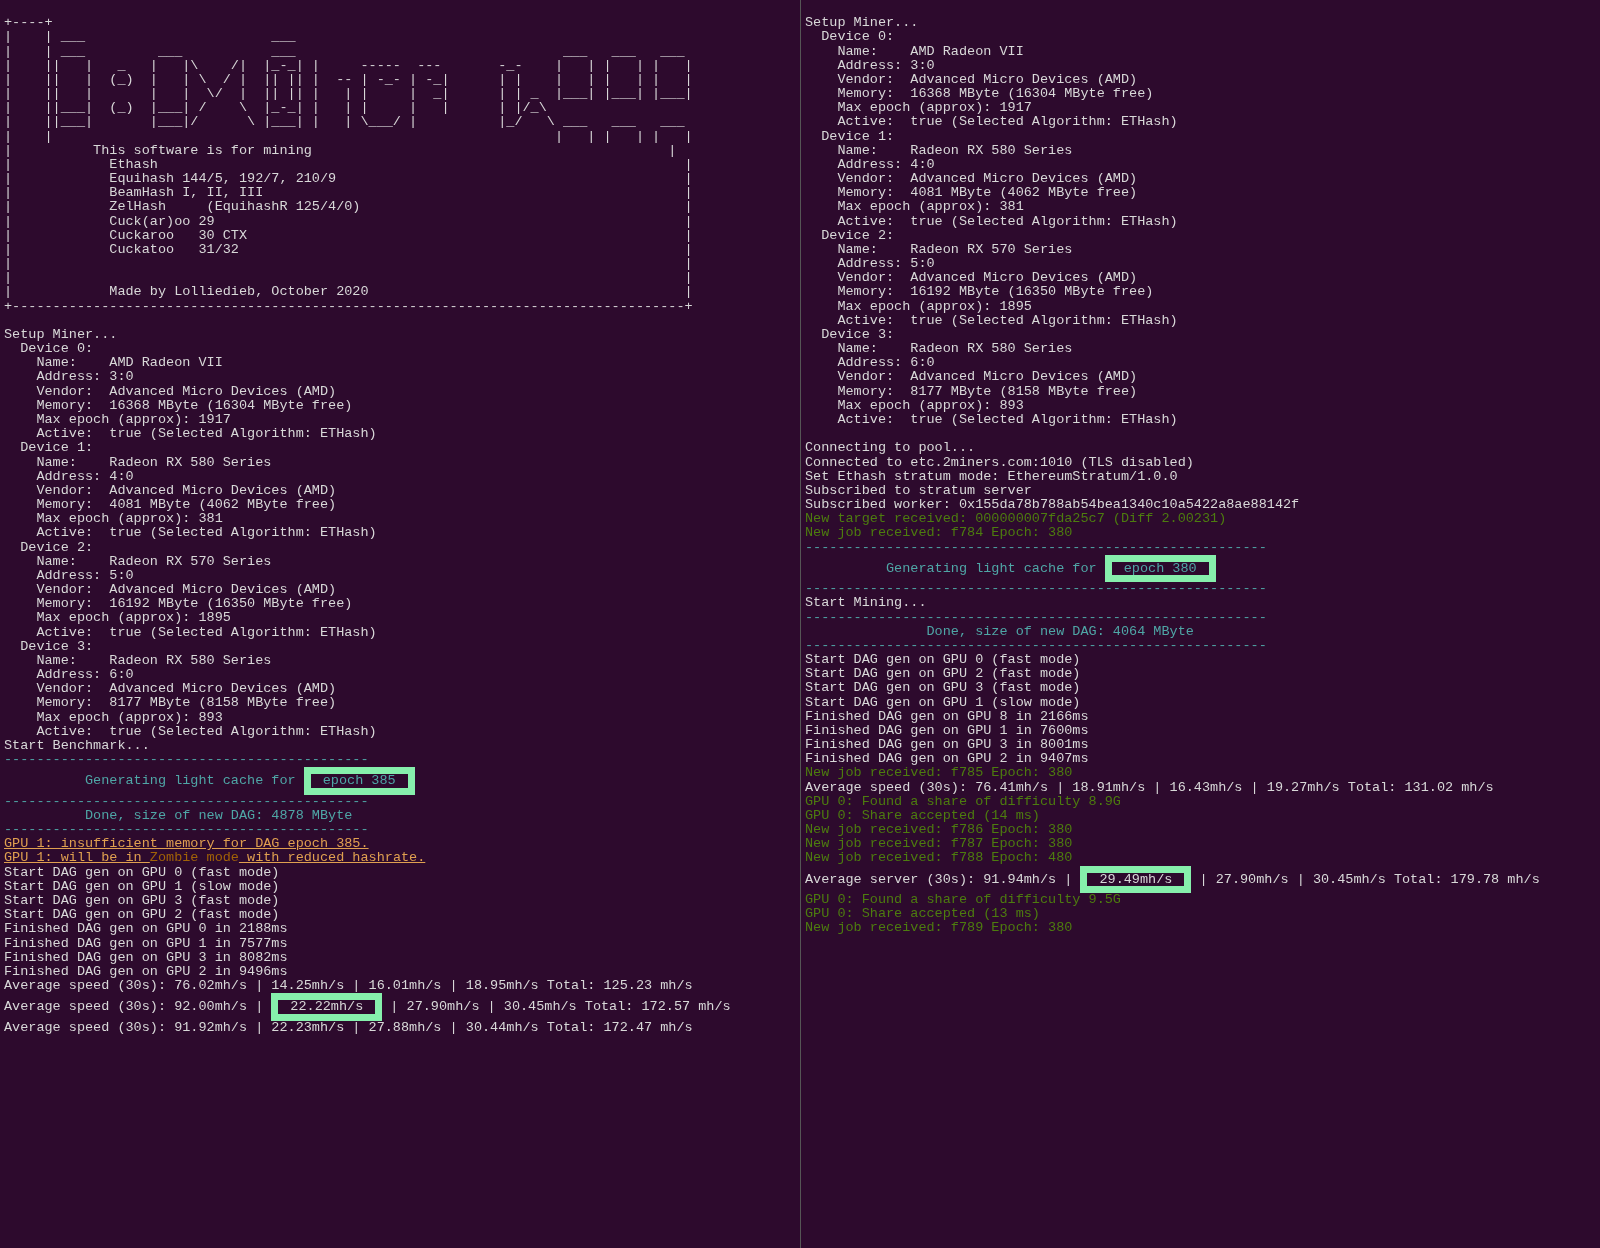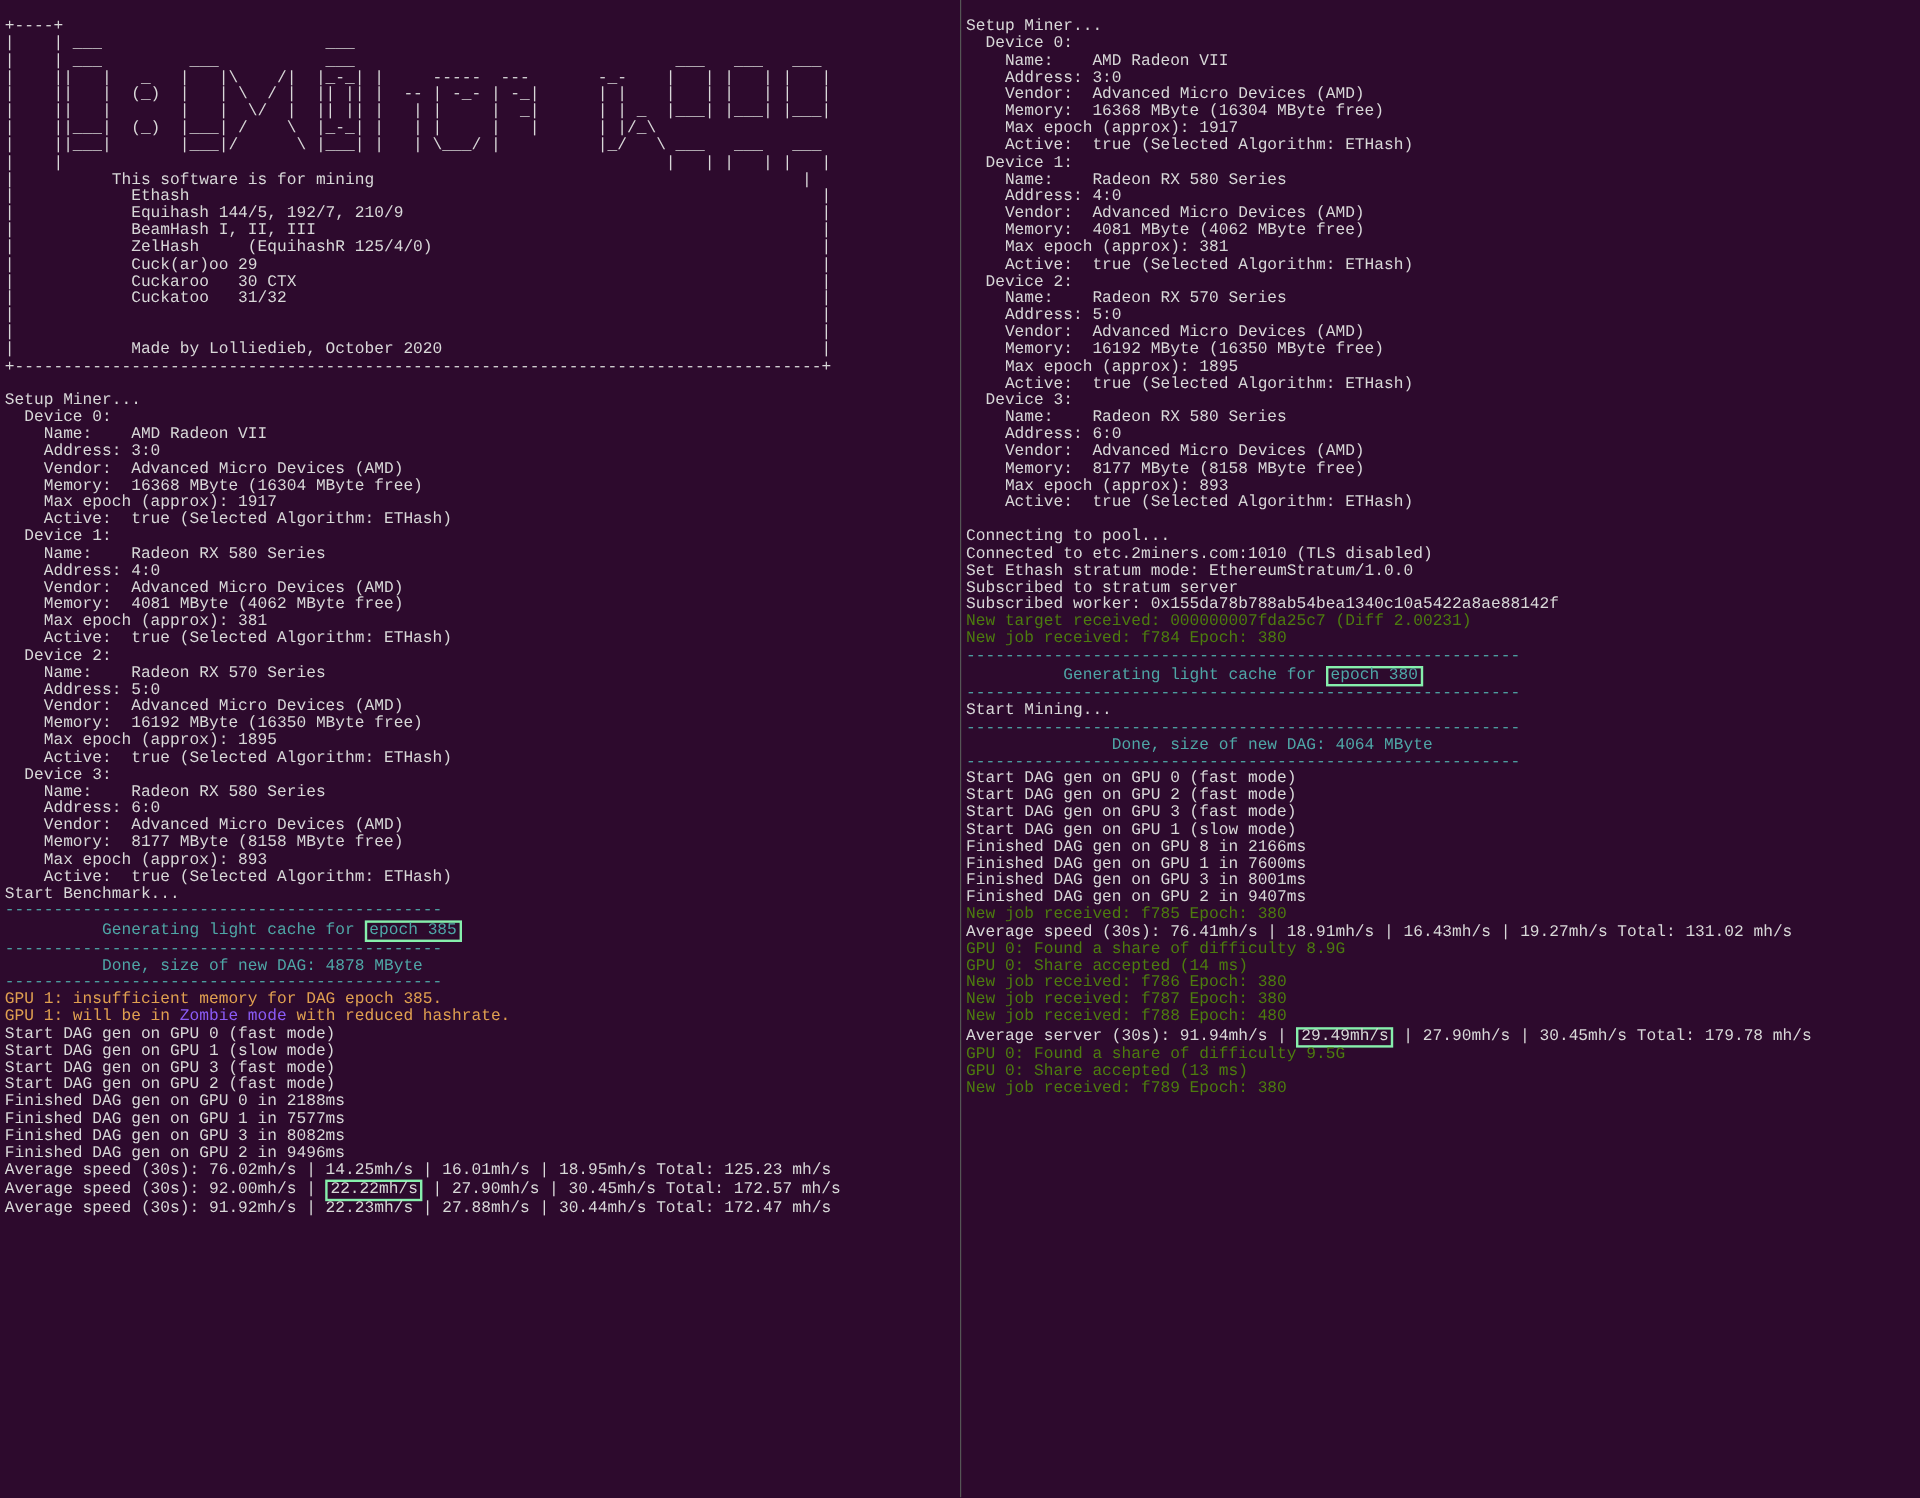--- a/index.html
+++ b/index.html
@@ -18,26 +18,26 @@
 }
 .panel {
   width: 50%;
   padding: 2px 4px;
   box-sizing: border-box;
 }
 .panel-right {
   border-left: 1px solid #555;
 }
 .green { color: #4d7c0f; }
-.orange { color: #e0a050; }
-.purple { color: #8b5cf6; }
+.orange { color: #e0a050; text-decoration: underline; }
+.purple { color: #a16207; }
 .teal { color: #4fa6a6; }
 .hlbox {
-  border: 2px solid #86efac;
-  padding: 0 2px;
+  border: 7px solid #86efac;
+  padding: 0 12px;
   display: inline-block;
   line-height: 1.0;
 }
 </style>
 </head>
 <body>
 
 
 
 <div class="panel">

